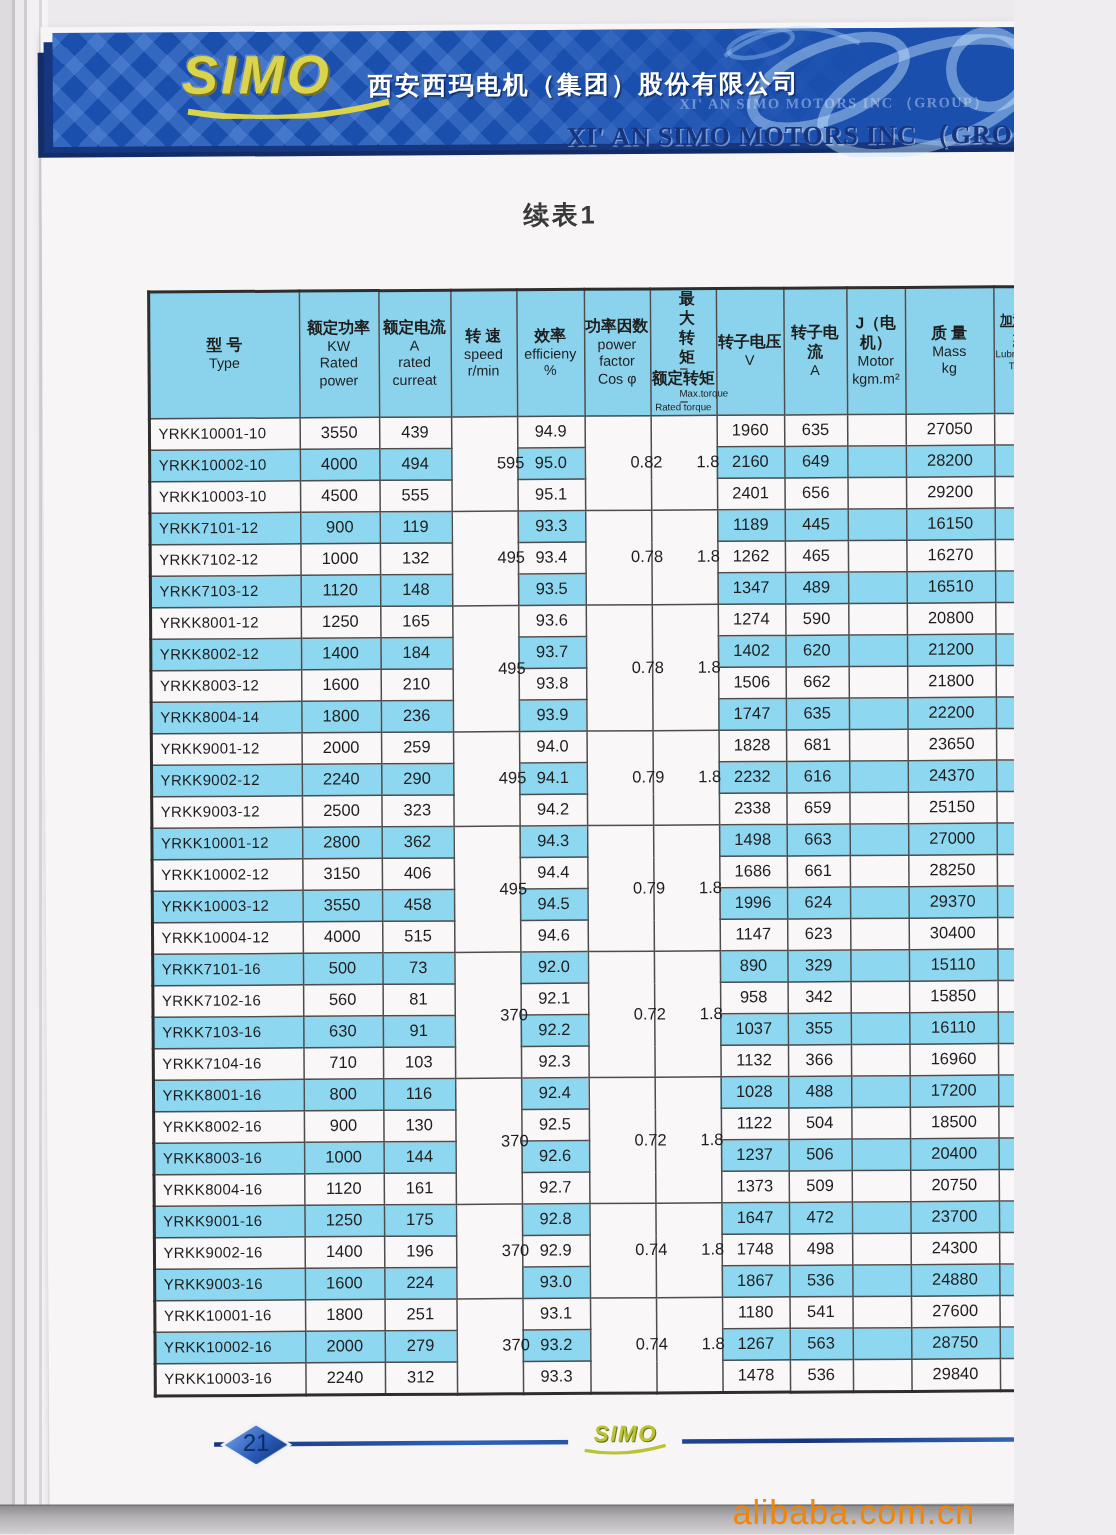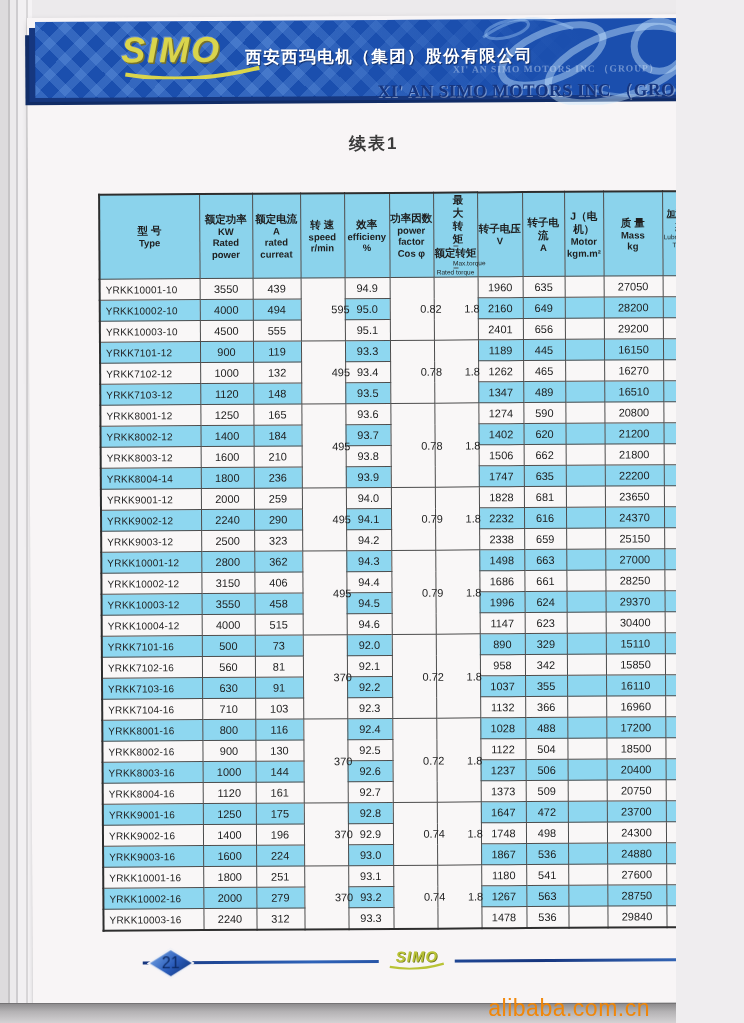--- a/index.html
+++ b/index.html
@@ -41,21 +41,21 @@
   .page-title{position:absolute;left:0;right:0;top:116px;text-align:center;
     font-size:17px;font-weight:bold;color:#3a3a3a;letter-spacing:2px;}
 
   
   table.spec{position:absolute;left:70px;top:176px;width:598px;border-collapse:collapse;table-layout:fixed;
     border:2px solid #2e2e2e;background:#f9f7f7;}
   table.spec th,table.spec td{border:1px solid #4d4d4d;padding:0;text-align:center;color:#1e1e1e;}
   table.spec thead th{background:#8bd3ec;height:62px;vertical-align:middle;font-weight:bold;}
   table.spec th .cn{font-size:10.5px;line-height:13px;font-weight:bold;}
   table.spec th .sm{font-size:8.5px;letter-spacing:0;text-decoration:underline;}
-  table.spec th .en{font-size:9.5px;line-height:11.5px;font-weight:bold;}
+  table.spec th .en{font-size:9.5px;line-height:11.5px;font-weight:normal;}
   table.spec th .tiny{font-size:6.5px;line-height:8px;font-weight:normal;}
   table.spec th .u{border-bottom:1px solid #4d4d4d;margin:0 19px;text-align:right;}
   table.spec td{height:20px;font-size:11px;background:#f9f7f7;}
   table.spec tr.alt td{background:#8ed7f0;}
   table.spec td.merged{background:#f9f7f7 !important;font-size:11px;padding-left:30px;}
   table.spec td.tcol{text-align:left;padding-left:5px;font-size:10px;letter-spacing:.2px;margin-left:32px;}
 
   
   .footer{position:absolute;left:100px;top:928px;width:580px;height:44px;}
   .rule{position:absolute;left:10px;right:4px;top:16px;height:2.5px;

